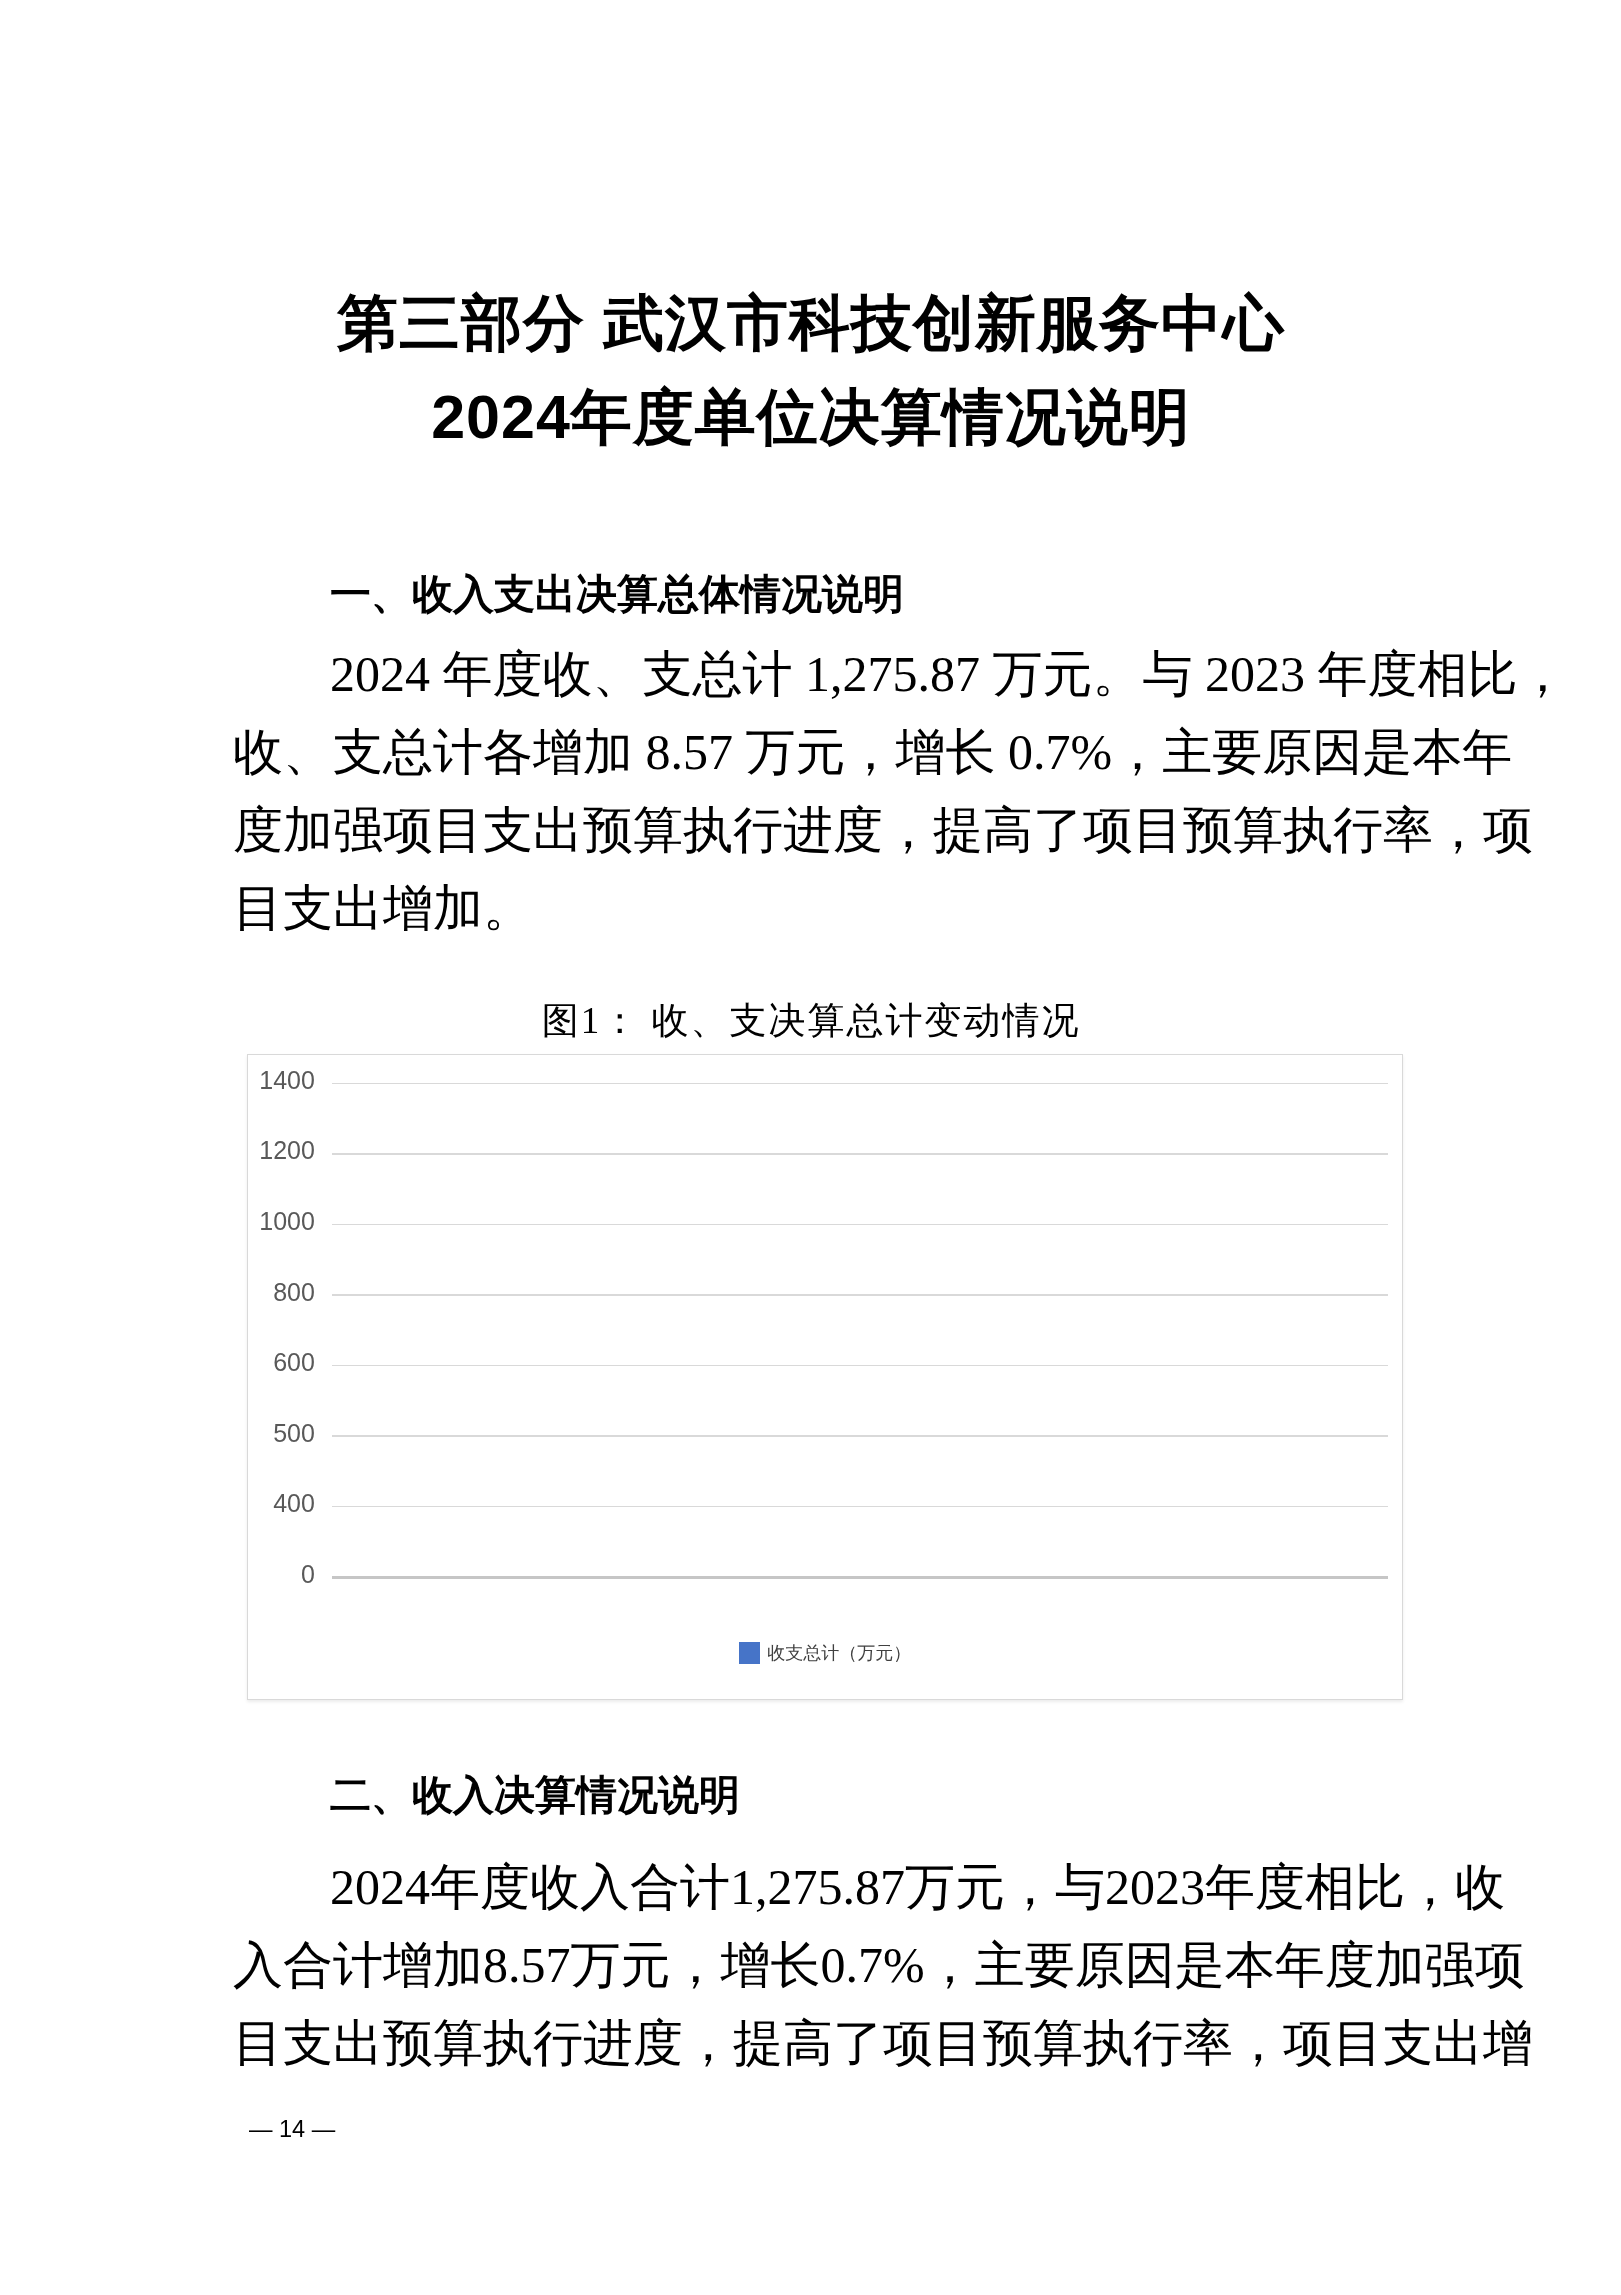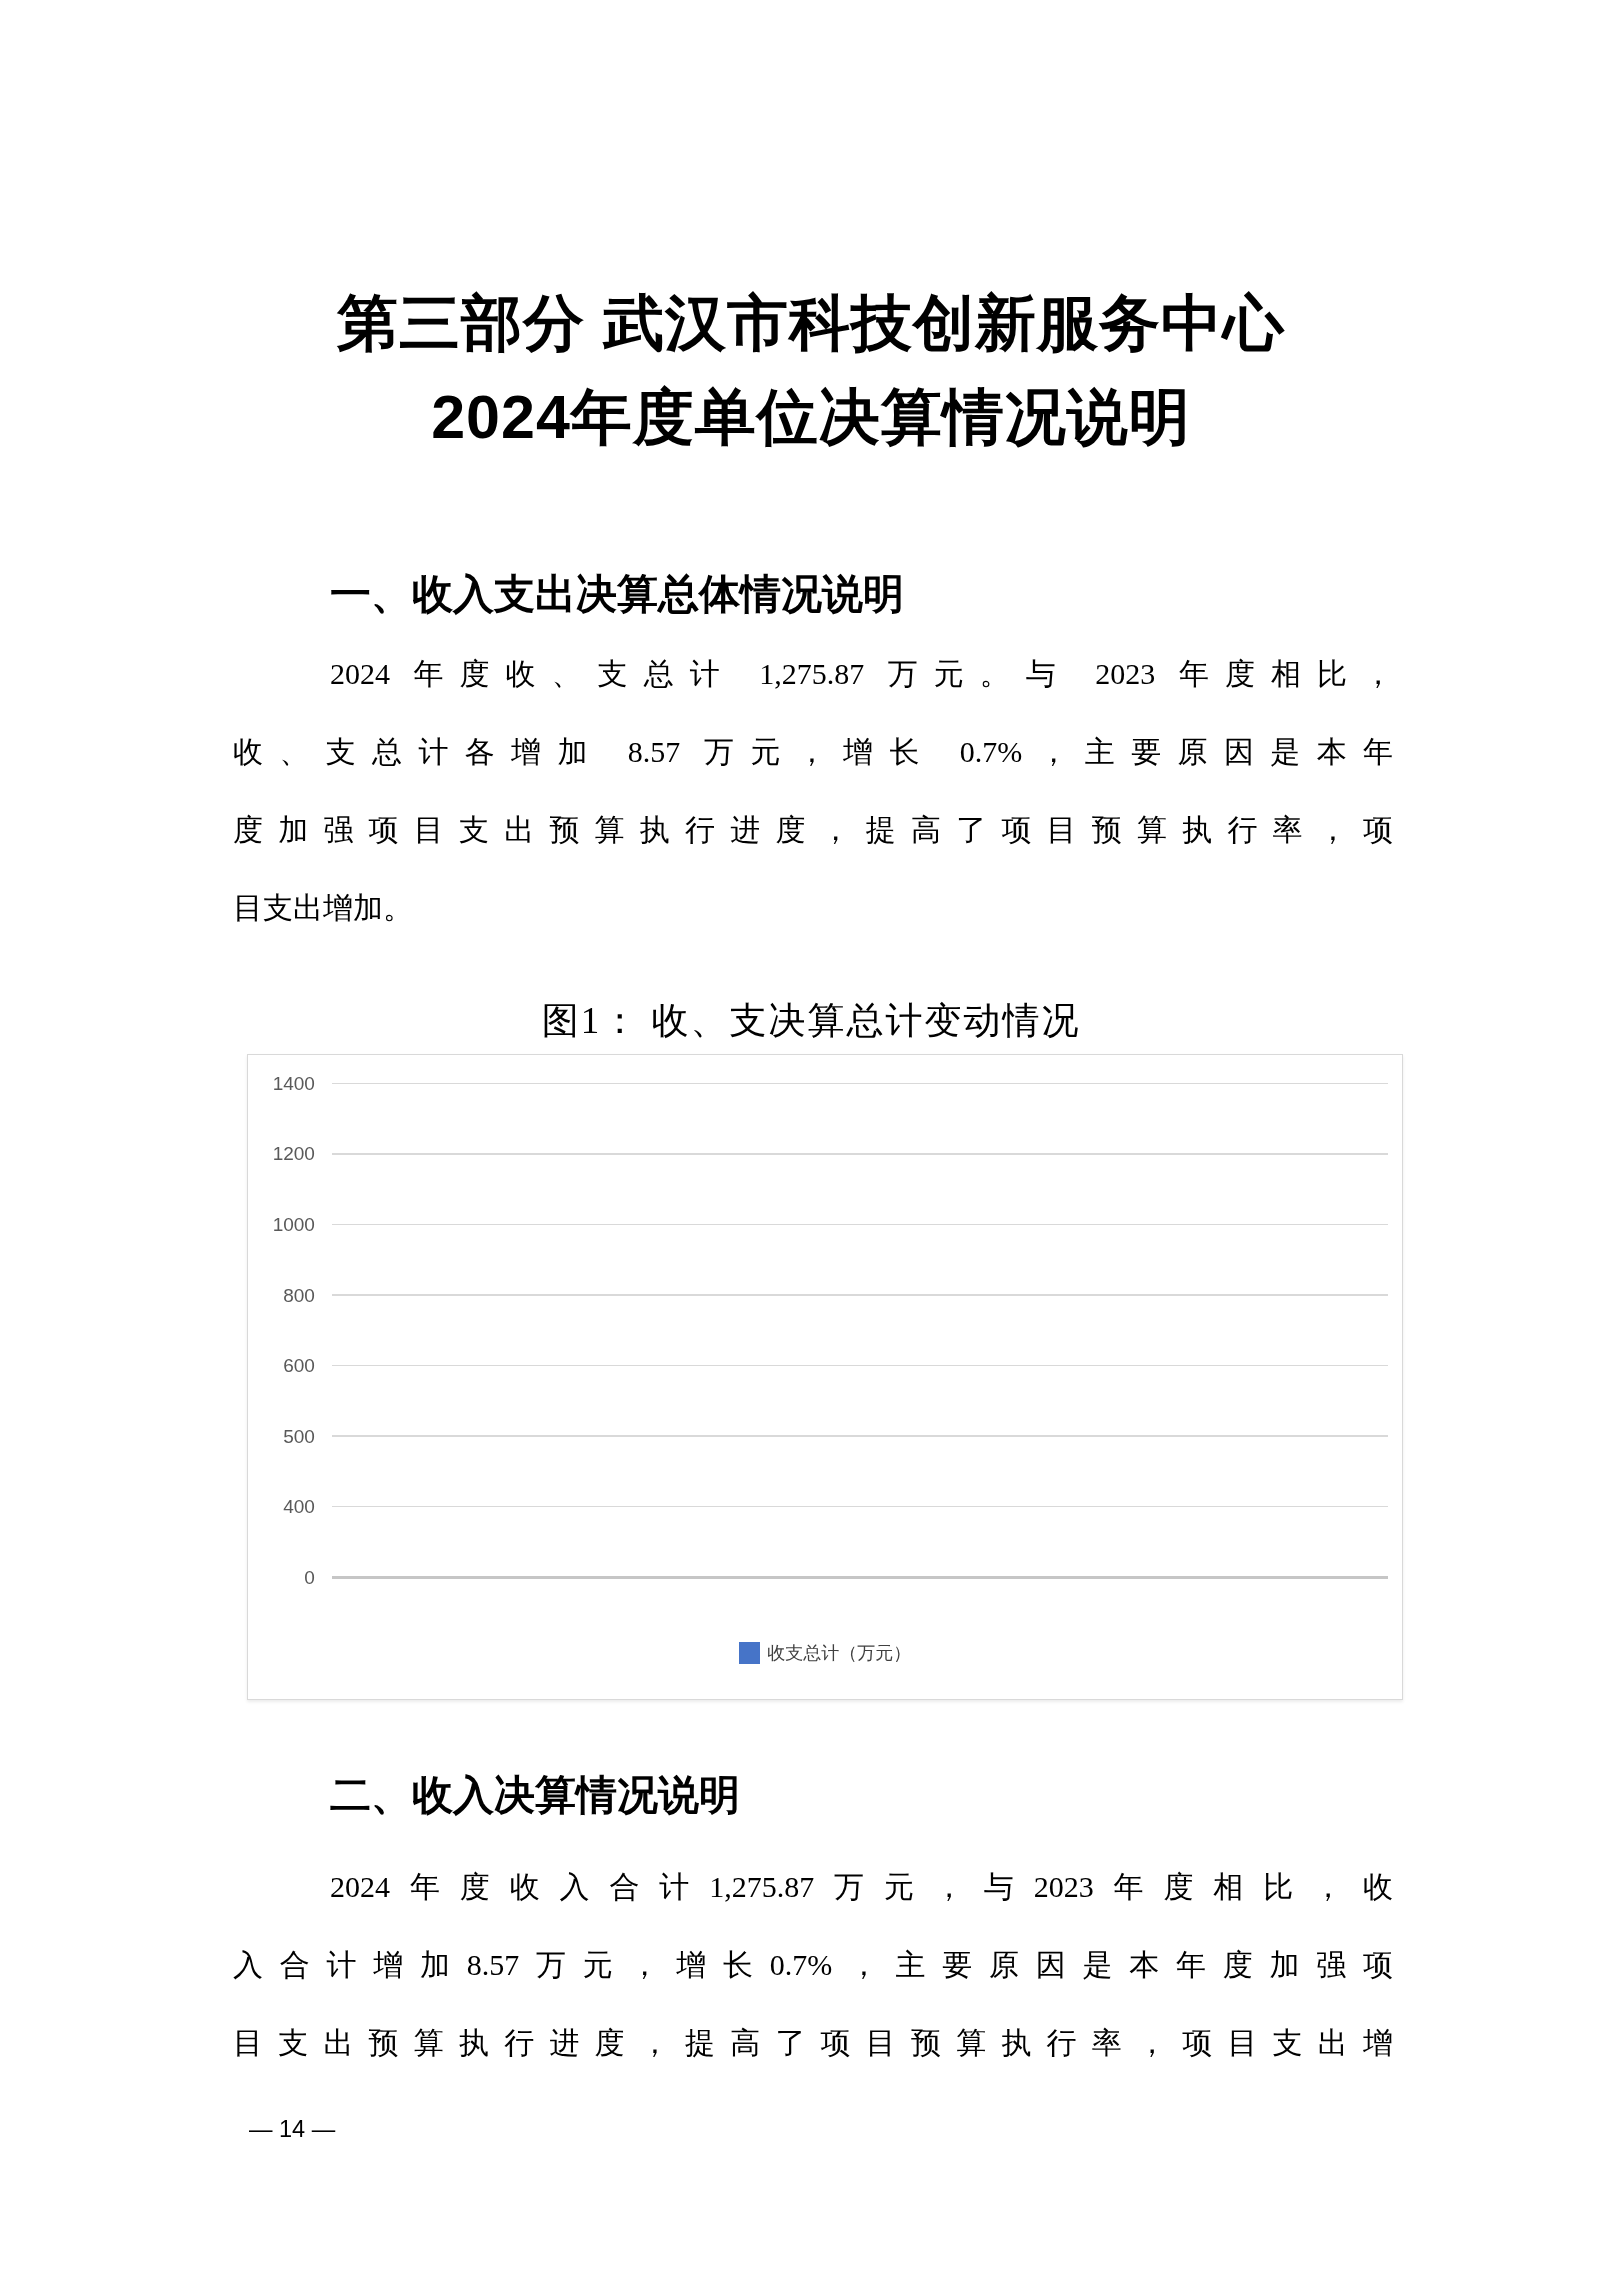--- a/index.html
+++ b/index.html
@@ -7,38 +7,38 @@
        font-family:"Liberation Serif","DejaVu Serif",serif;color:#000;}
 
   .doc-title{position:absolute;top:276px;left:0;width:1622px;text-align:center;
              font-family:"Liberation Sans","DejaVu Sans",sans-serif;font-weight:700;
              font-size:61px;line-height:94px;letter-spacing:1px;}
 
   .sec-heading{position:absolute;left:330px;
                font-family:"Liberation Sans","DejaVu Sans",sans-serif;font-weight:700;
                font-size:41px;line-height:49px;white-space:nowrap;}
 
-  .para{position:absolute;left:233px;width:1160px;font-size:30px;line-height:78px;}
+  .para{position:absolute;left:233px;width:1160px;font-size:50px;line-height:78px;}
   .bodyline{width:1160px;text-align:justify;text-align-last:justify;white-space:nowrap;}
   .bodyline.lastline{text-align:left;text-align-last:auto;}
   .bodyline.indent{text-indent:97px;}
 
   .fig-caption{position:absolute;top:997px;left:0;width:1622px;text-align:center;
                font-size:37px;line-height:47px;letter-spacing:2px;}
 
   
   .chart-box{position:absolute;left:247px;top:1054px;width:1156px;height:646px;
              background:#ffffff;border:1.5px solid #d9d9d9;box-sizing:border-box;
              box-shadow:0 2px 3.1px rgba(0,0,0,0.08);}
   .plot{position:absolute;left:84px;top:29px;width:1056px;height:494px;}
   .gridline{position:absolute;left:0;width:100%;height:1.5px;background:#d9d9d9;}
   .axis-baseline{position:absolute;left:0;bottom:-1px;width:100%;height:2.6px;background:#c6c6c6;z-index:3;}
   .ytick{position:absolute;right:1089px;transform:translateY(50%);
          font-family:"Liberation Sans","DejaVu Sans",sans-serif;
-         font-size:19px;color:#595959;white-space:nowrap;}
+         font-size:25px;color:#595959;white-space:nowrap;}
   .cats{position:absolute;left:84px;top:29px;width:1056px;height:494px;display:flex;}
   .cat{flex:1;position:relative;height:100%;}
   .bar{position:absolute;left:50%;transform:translateX(-50%);bottom:0;width:148px;z-index:1;}
   .xlabel{position:absolute;left:50%;transform:translateX(-50%);top:514px;
           font-family:"Liberation Sans","DejaVu Sans",sans-serif;
           font-size:23.5px;color:#404040;white-space:nowrap;}
   .legend{position:absolute;left:0;top:586px;width:100%;display:flex;
           justify-content:center;align-items:center;gap:7.2px;}
   .legend-swatch{display:inline-block;width:21.5px;height:21.5px;}
   .legend-label{font-family:Liberation Mono, monospace;

